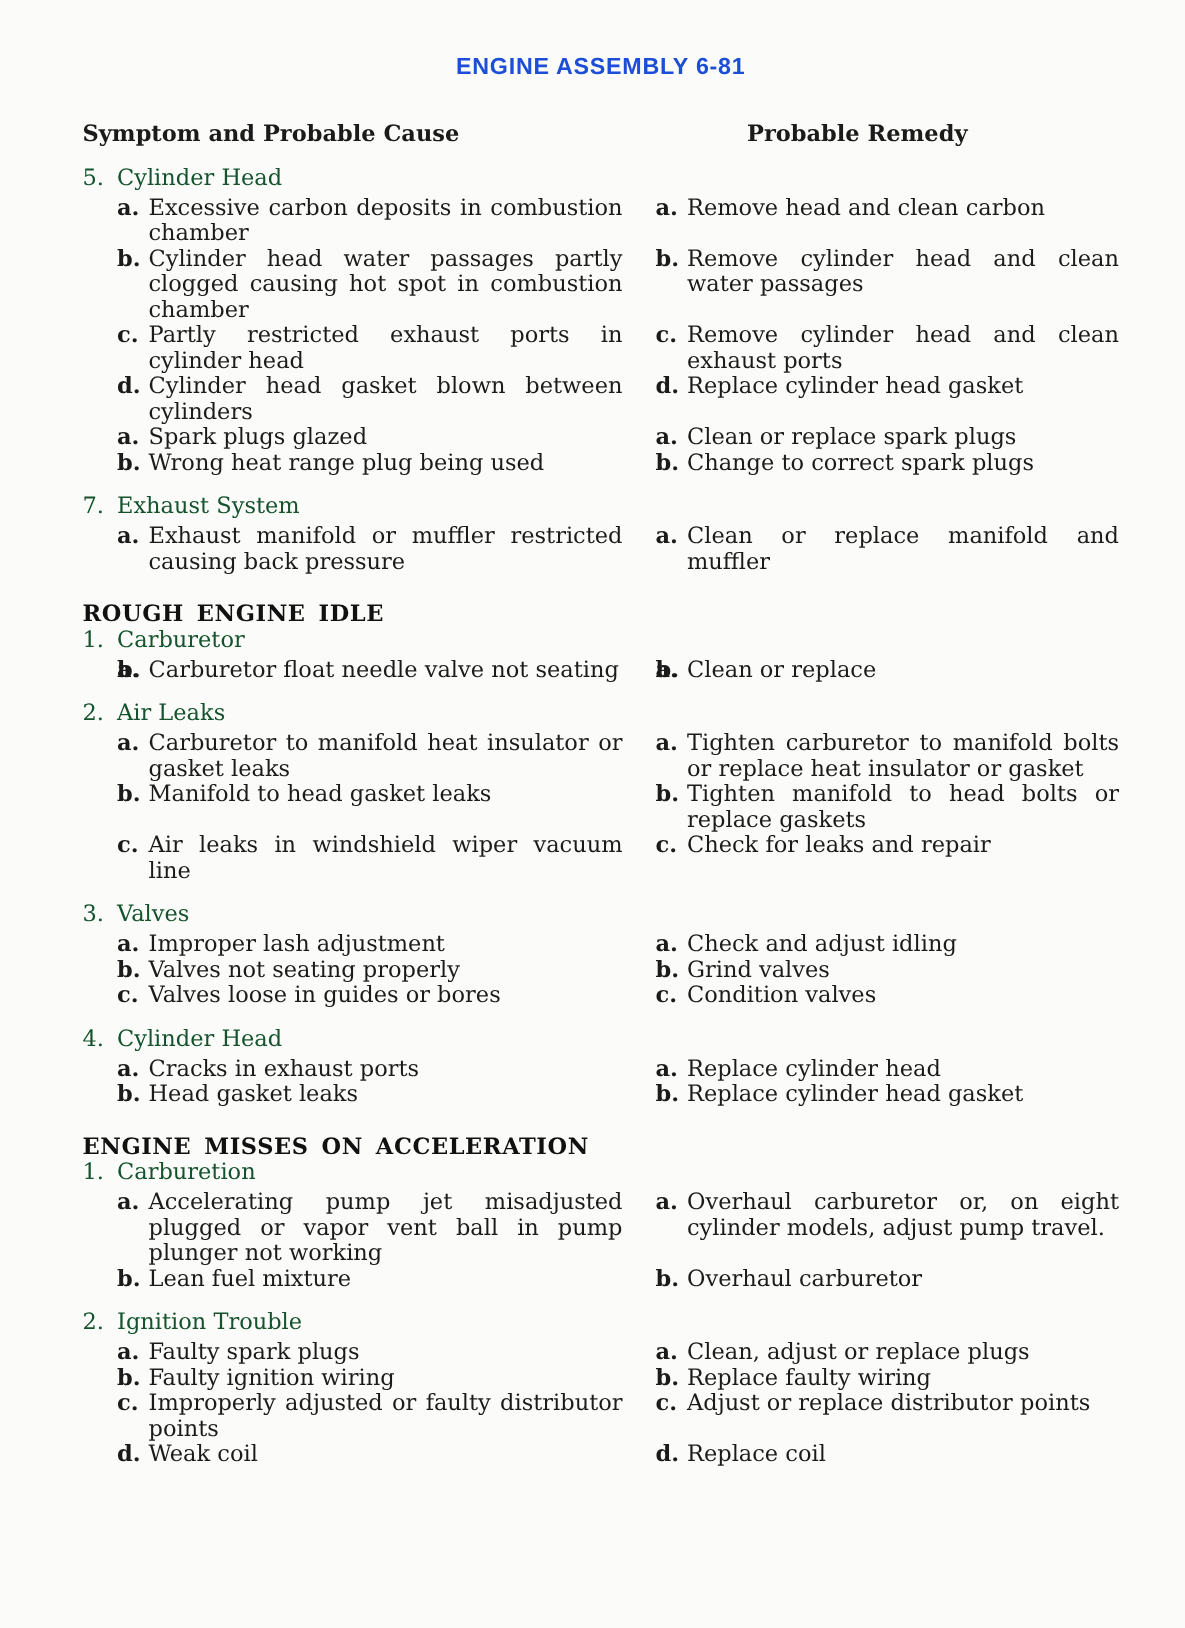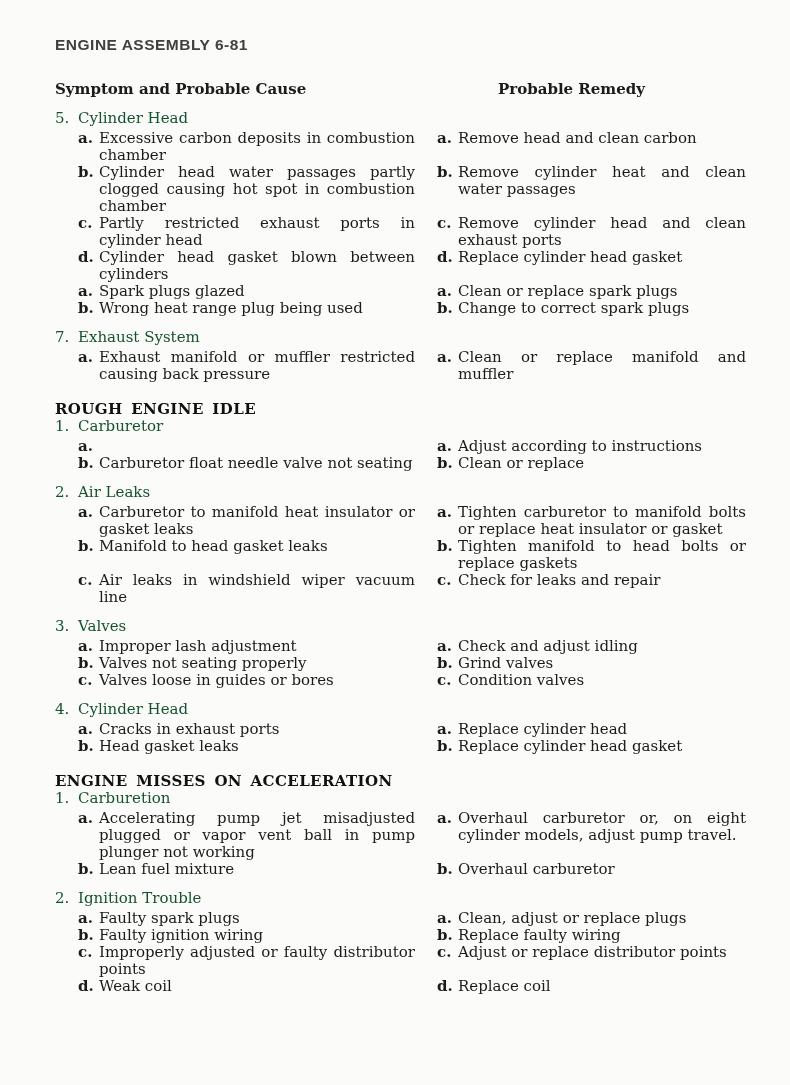--- a/index.html
+++ b/index.html
@@ -8,26 +8,26 @@
     background: #fbfbf9;
     color: #1b1b1b;
     font-family: "DejaVu Serif", serif;
     font-size: 15px;
     line-height: 17px;
     overflow: hidden;
   }
   .page { padding: 36px 44px 0 55px; }
 
   .running-header {
-    text-align: left;
+    text-align: center;
     font-family: "Liberation Sans", sans-serif;
     font-weight: bold;
     font-size: 15.5px;
     letter-spacing: 0.5px;
-    color: #404040;
+    color: #1d4ed8;
   }
 
   .col-headers {
     display: grid;
     grid-template-columns: 360px 1fr;
     column-gap: 22px;
     margin-top: 28px;
     font-weight: bold;
   }
   .col-headers .left  { text-align: left; padding-right: 36px; }
@@ -89,21 +89,21 @@
       </div>
     <div class="remedy-cell">
         <div class="hang"><span class="letter">a.</span><span>Remove head and clean carbon</span></div>
       </div>
   </div>
   <div class="row">
     <div class="cause-cell">
         <div class="hang"><span class="letter">b.</span><span>Cylinder head water passages partly clogged causing hot spot in combustion chamber</span></div>
       </div>
     <div class="remedy-cell">
-        <div class="hang"><span class="letter">b.</span><span>Remove cylinder heat and clean water passages</span></div>
+        <div class="hang"><span class="letter">b.</span><span>Remove cylinder head and clean water passages</span></div>
       </div>
   </div>
   <div class="row">
     <div class="cause-cell">
         <div class="hang"><span class="letter">c.</span><span>Partly restricted exhaust ports in cylinder head</span></div>
       </div>
     <div class="remedy-cell">
         <div class="hang"><span class="letter">c.</span><span>Remove cylinder head and clean exhaust ports</span></div>
       </div>
   </div>
@@ -148,21 +148,21 @@
   <div class="group-heading">ROUGH ENGINE IDLE</div>
 
   <div class="section-head first">
     <span class="num">1.</span><span>Carburetor</span>
   </div>
   <div class="row">
     <div class="cause-cell">
         <div class="hang"><span class="letter">a.</span></div>
       </div>
     <div class="remedy-cell">
-        <div class="hang"><span class="letter">a.</span><span>Adjust according to instructions</span></div>
+        <div class="hang"><span class="letter">a.</span></div>
       </div>
   </div>
   <div class="row">
     <div class="cause-cell">
         <div class="hang"><span class="letter">b.</span><span>Carburetor float needle valve not seating</span></div>
       </div>
     <div class="remedy-cell">
         <div class="hang"><span class="letter">b.</span><span>Clean or replace</span></div>
       </div>
   </div>

